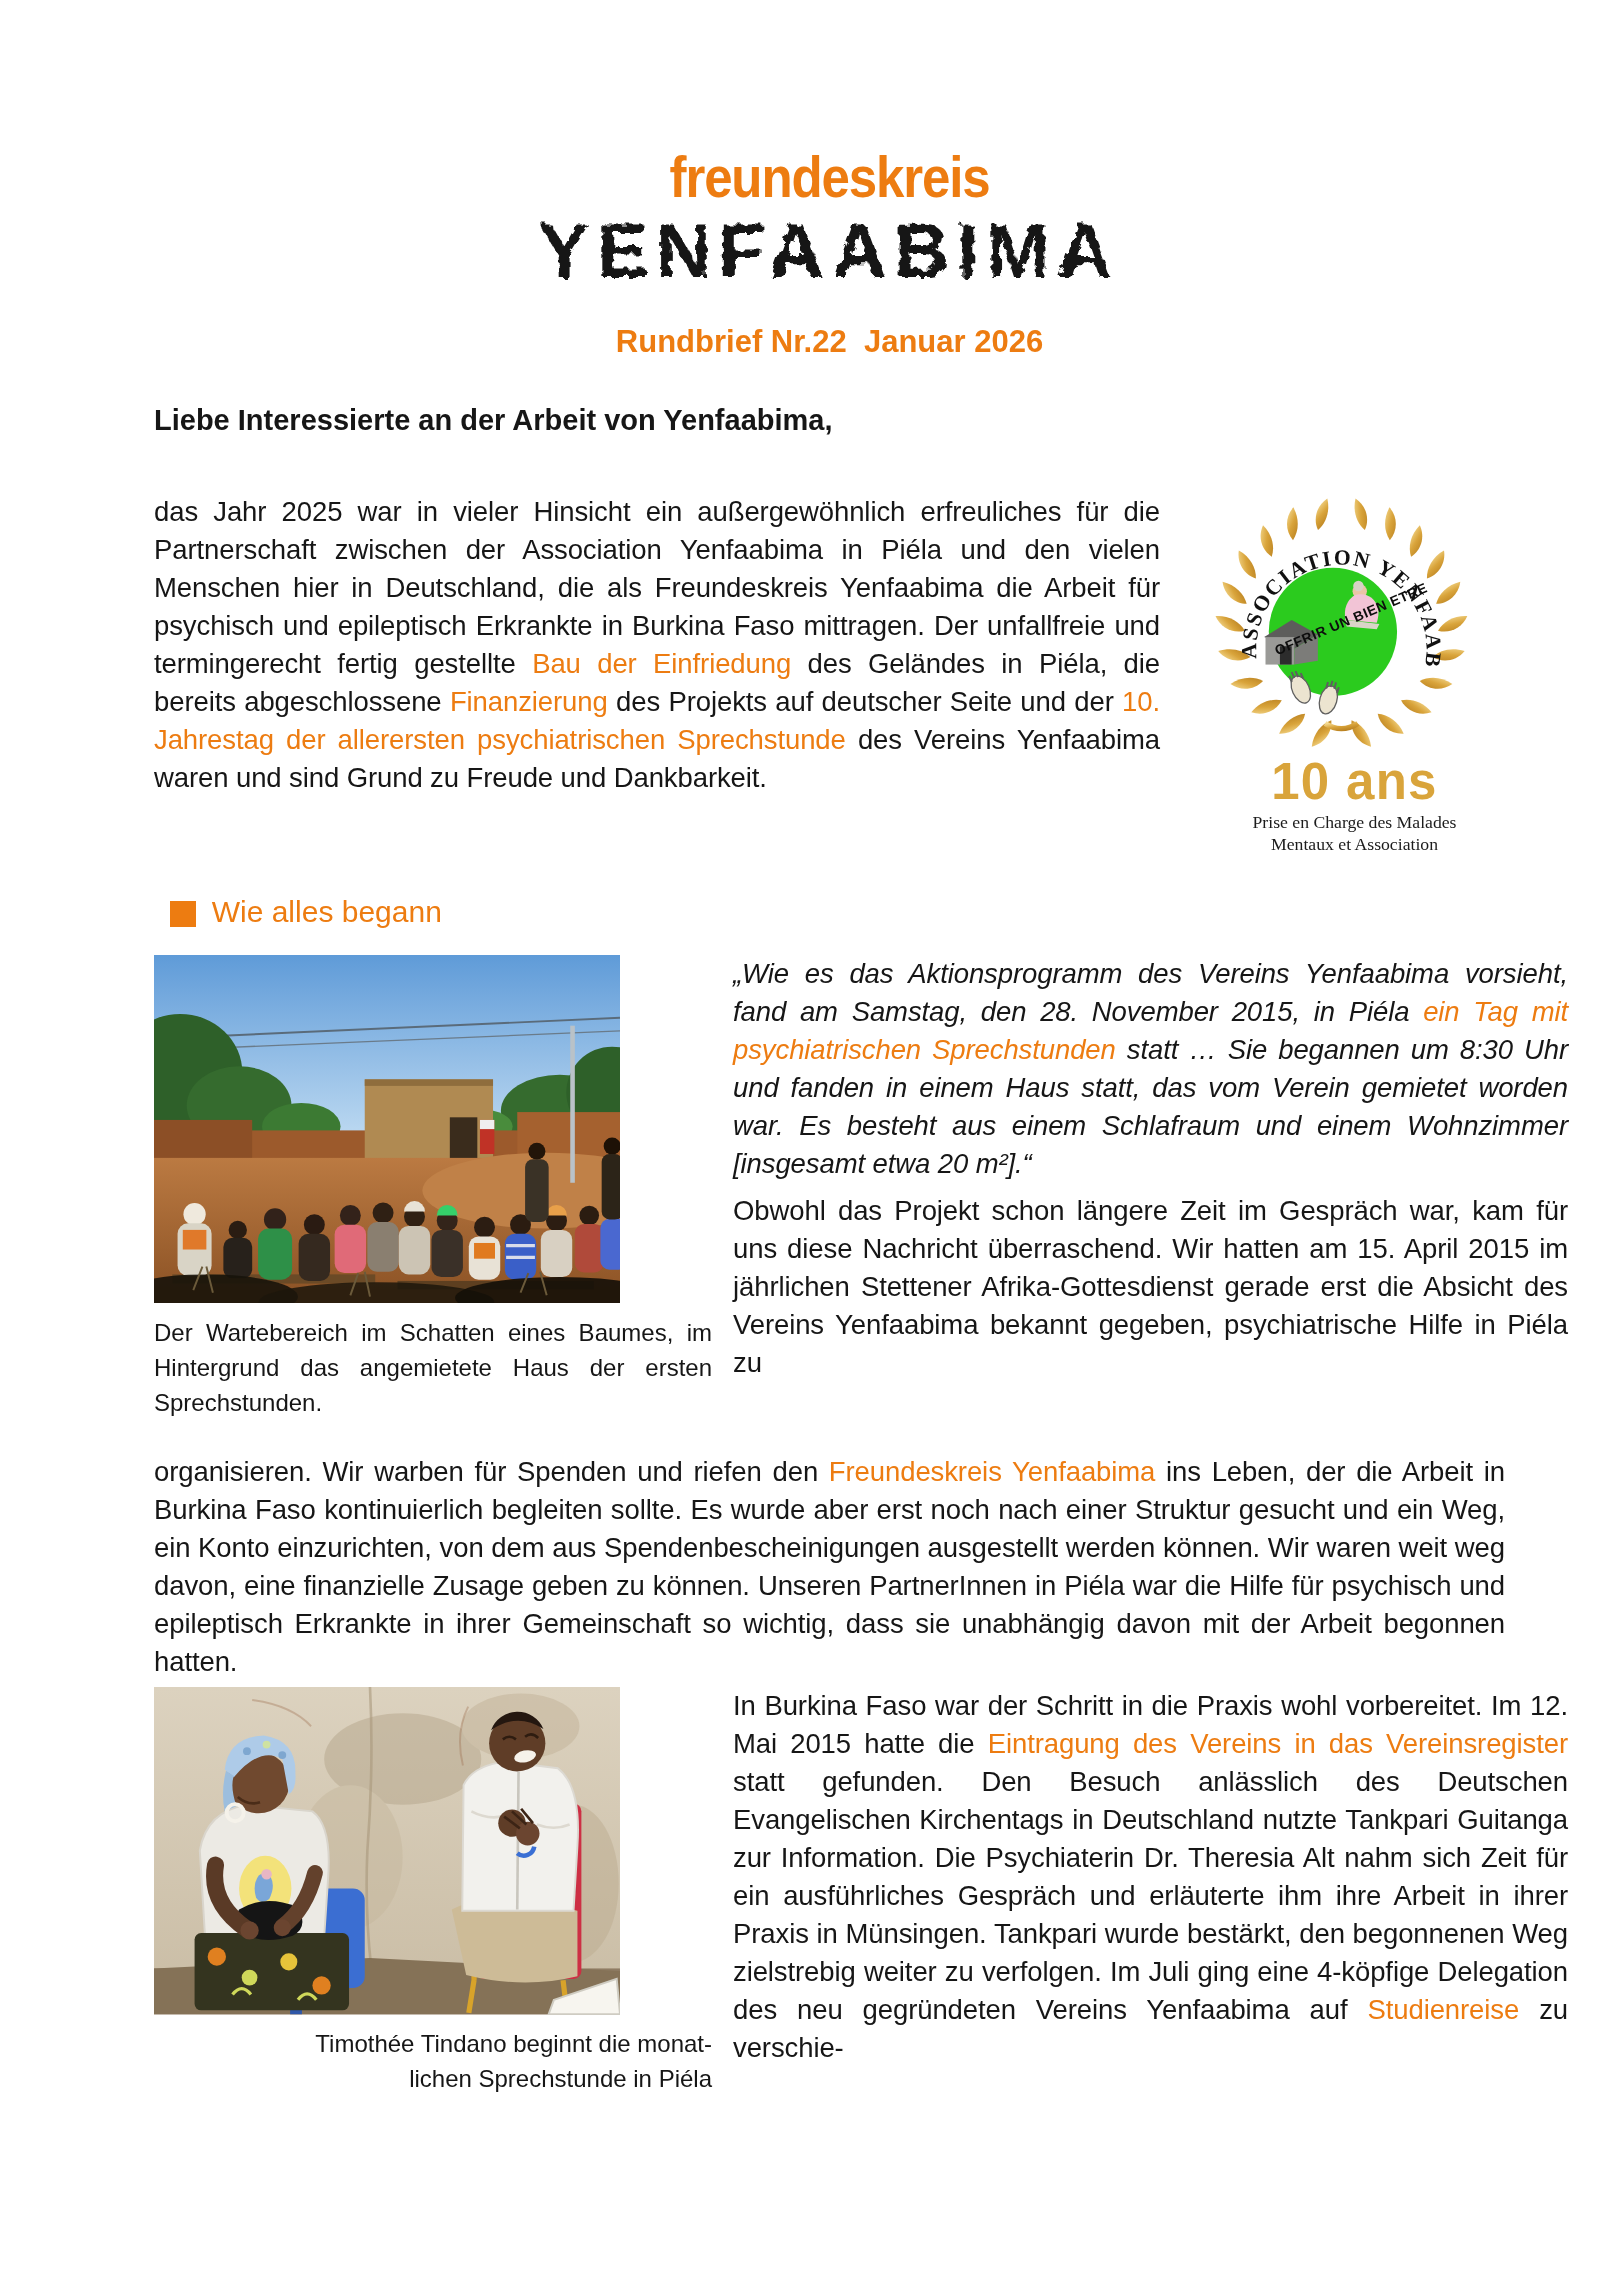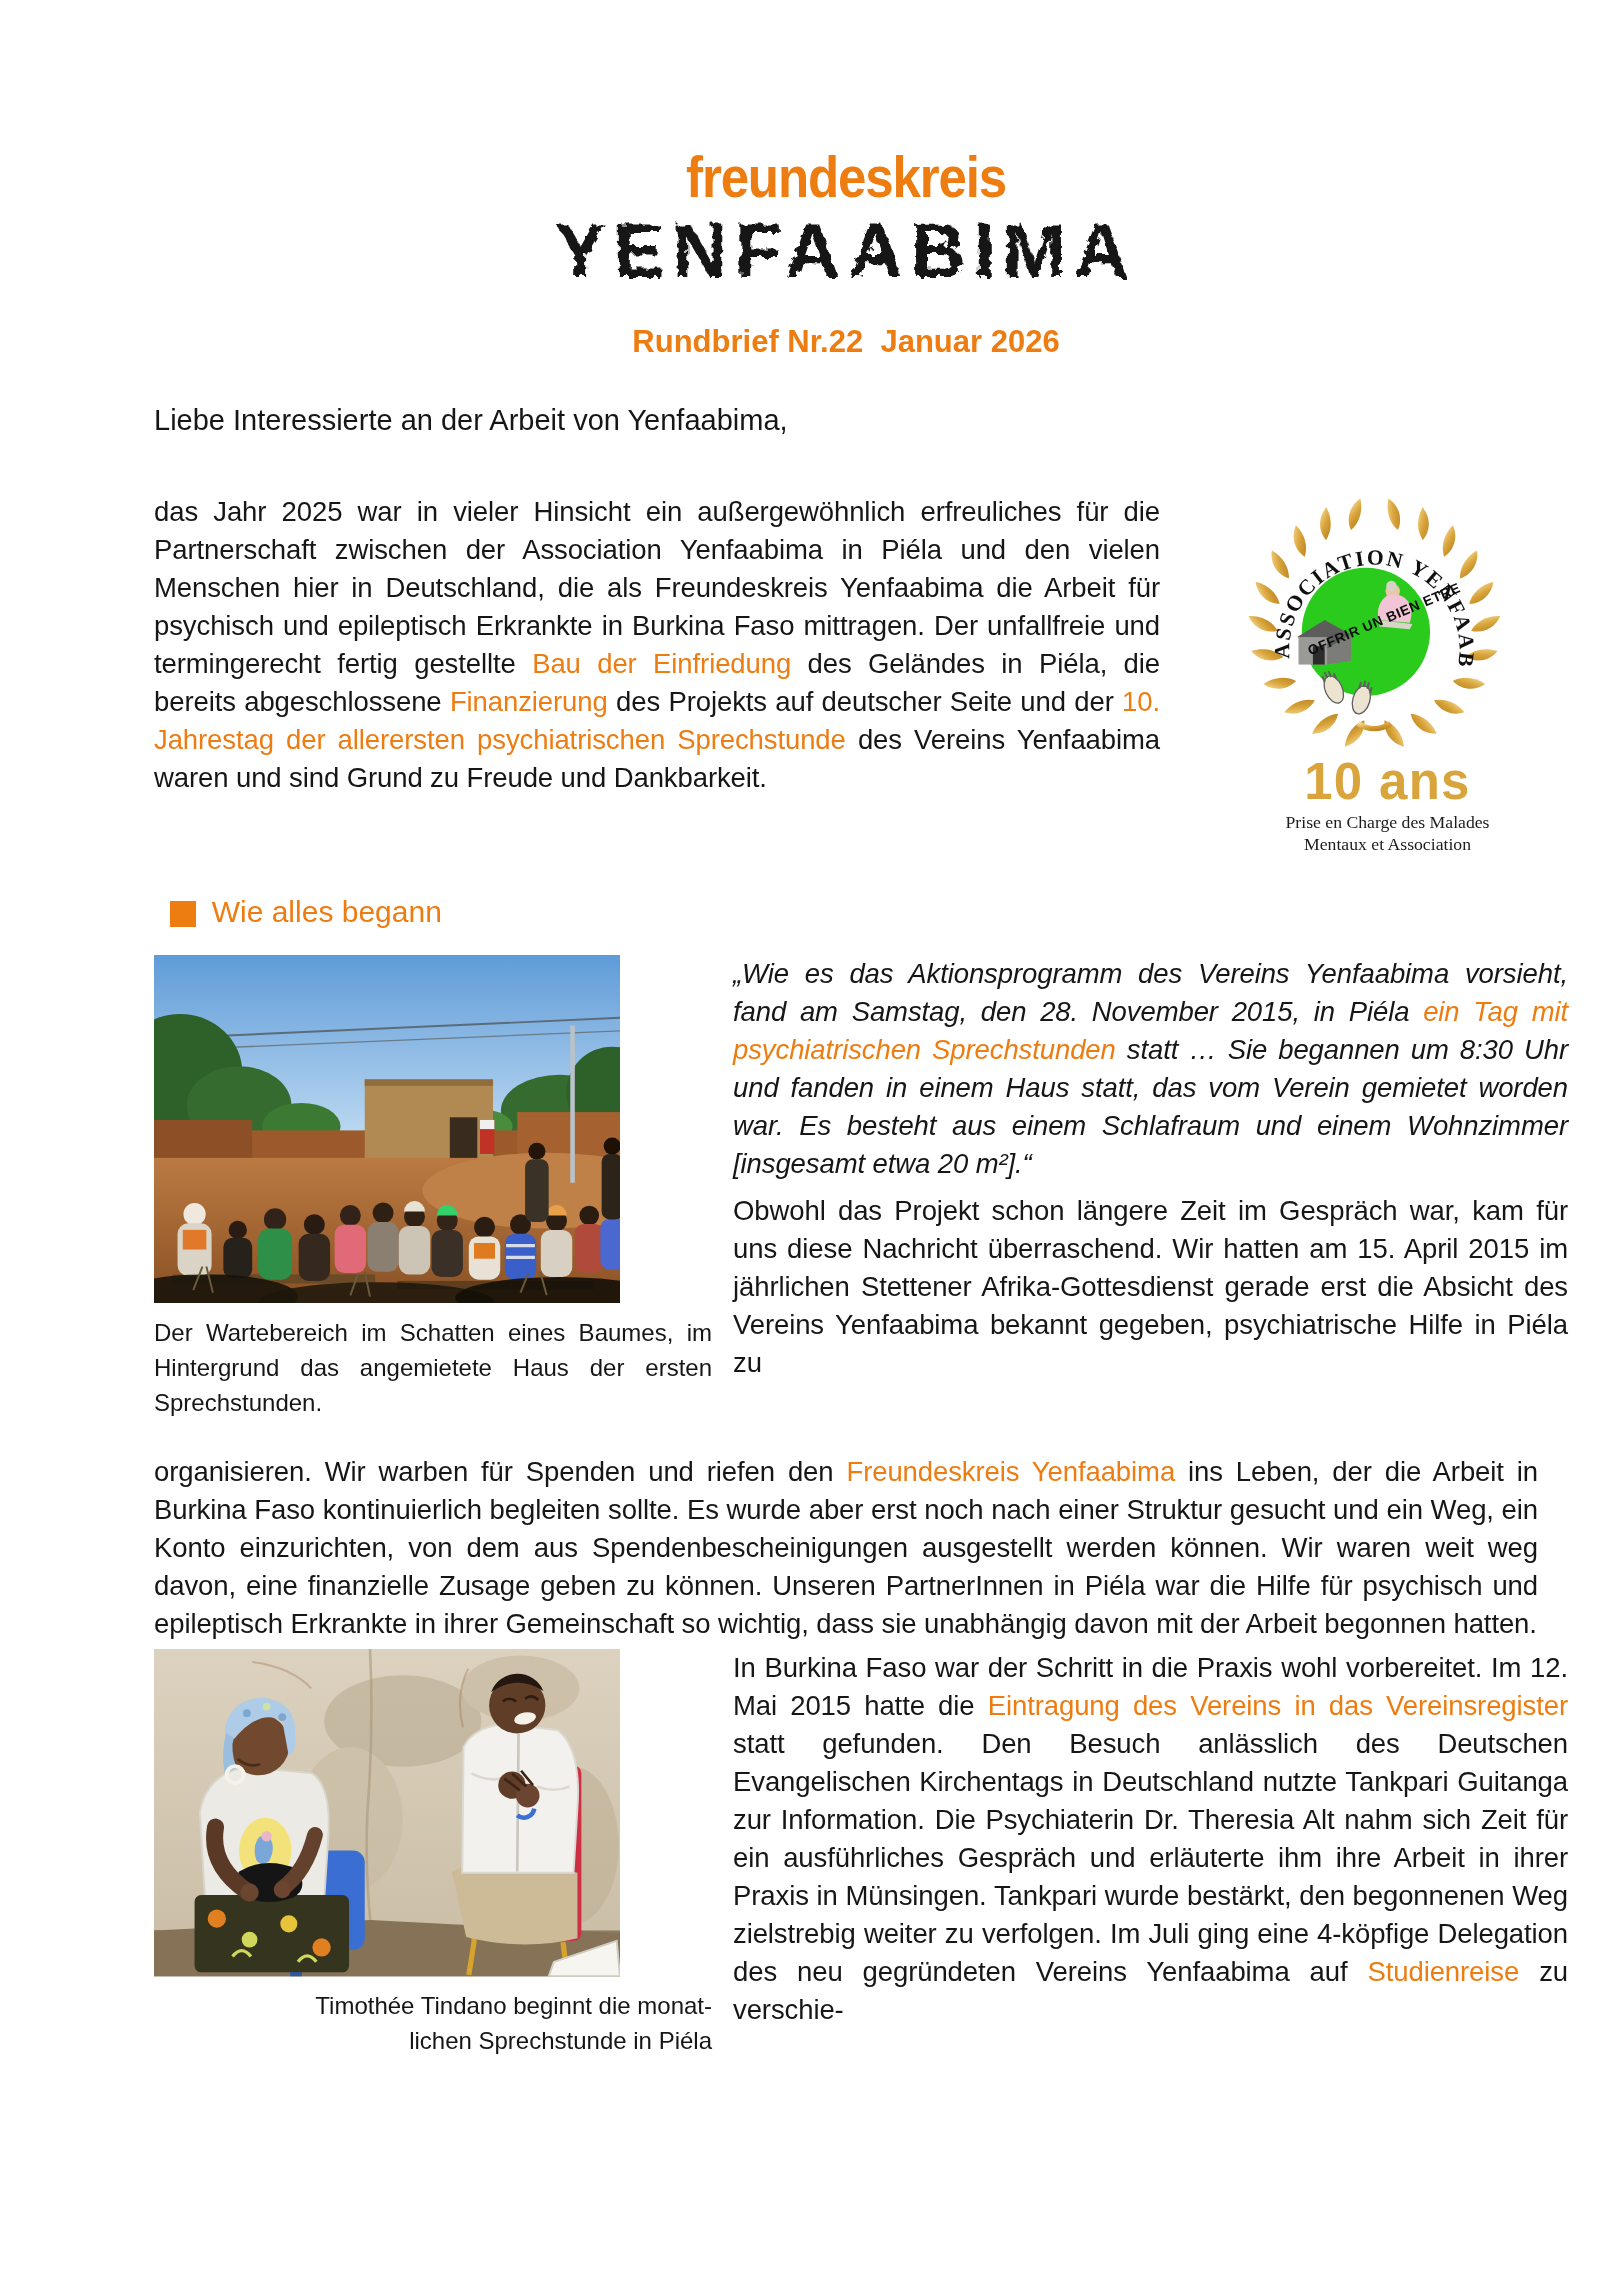--- a/index.html
+++ b/index.html
@@ -6,36 +6,36 @@
     --accent:#ED7C11;
     --gold:#D9A43B;
     --text:#161616;
   }
   *{box-sizing:border-box}
   html,body{margin:0;padding:0;background:#fff}
   body{
     width:1623px;height:2295px;overflow:hidden;position:relative;
     font-family:"Liberation Sans",sans-serif;color:var(--text);
   }
-  .page{position:absolute;inset:0;padding:0 85px 26px 154px}
+  .page{position:absolute;inset:0;padding:0 118px 26px 154px}
 
   
   .masthead{padding-top:148px;text-align:center}
   .brand-top{
     color:var(--accent);font-weight:700;font-size:58px;line-height:1;
     letter-spacing:-1.3px;transform:scaleX(.88);transform-origin:center;
   }
   .brand-main{
     color:#141414;font-weight:700;font-size:76px;line-height:1.05;
     letter-spacing:7.9px;margin-top:5.2px;filter:url(#roughen);
   }
   .issue{color:var(--accent);font-weight:700;font-size:31px;margin-top:33px;white-space:pre-wrap}
 
   
-  .greeting{margin:43px 0 0;font-size:29px;font-weight:400;line-height:1.2}
+  .greeting{margin:43px 0 0;font-size:29px;font-weight:700;line-height:1.2}
   .body-text{font-size:27.5px;line-height:38px;text-align:justify;letter-spacing:-0.1px;margin:0}
   .hl{color:var(--accent)}
   .quote{font-style:italic;margin:0 0 9.2px}
 
   .intro-row{margin-top:55px;display:flex;align-items:flex-start}
   .intro-par{width:1006px}
 
   
   .assoc-logo{width:301px;margin:0 0 0 auto;text-align:center}
   .assoc-logo svg{display:block}

